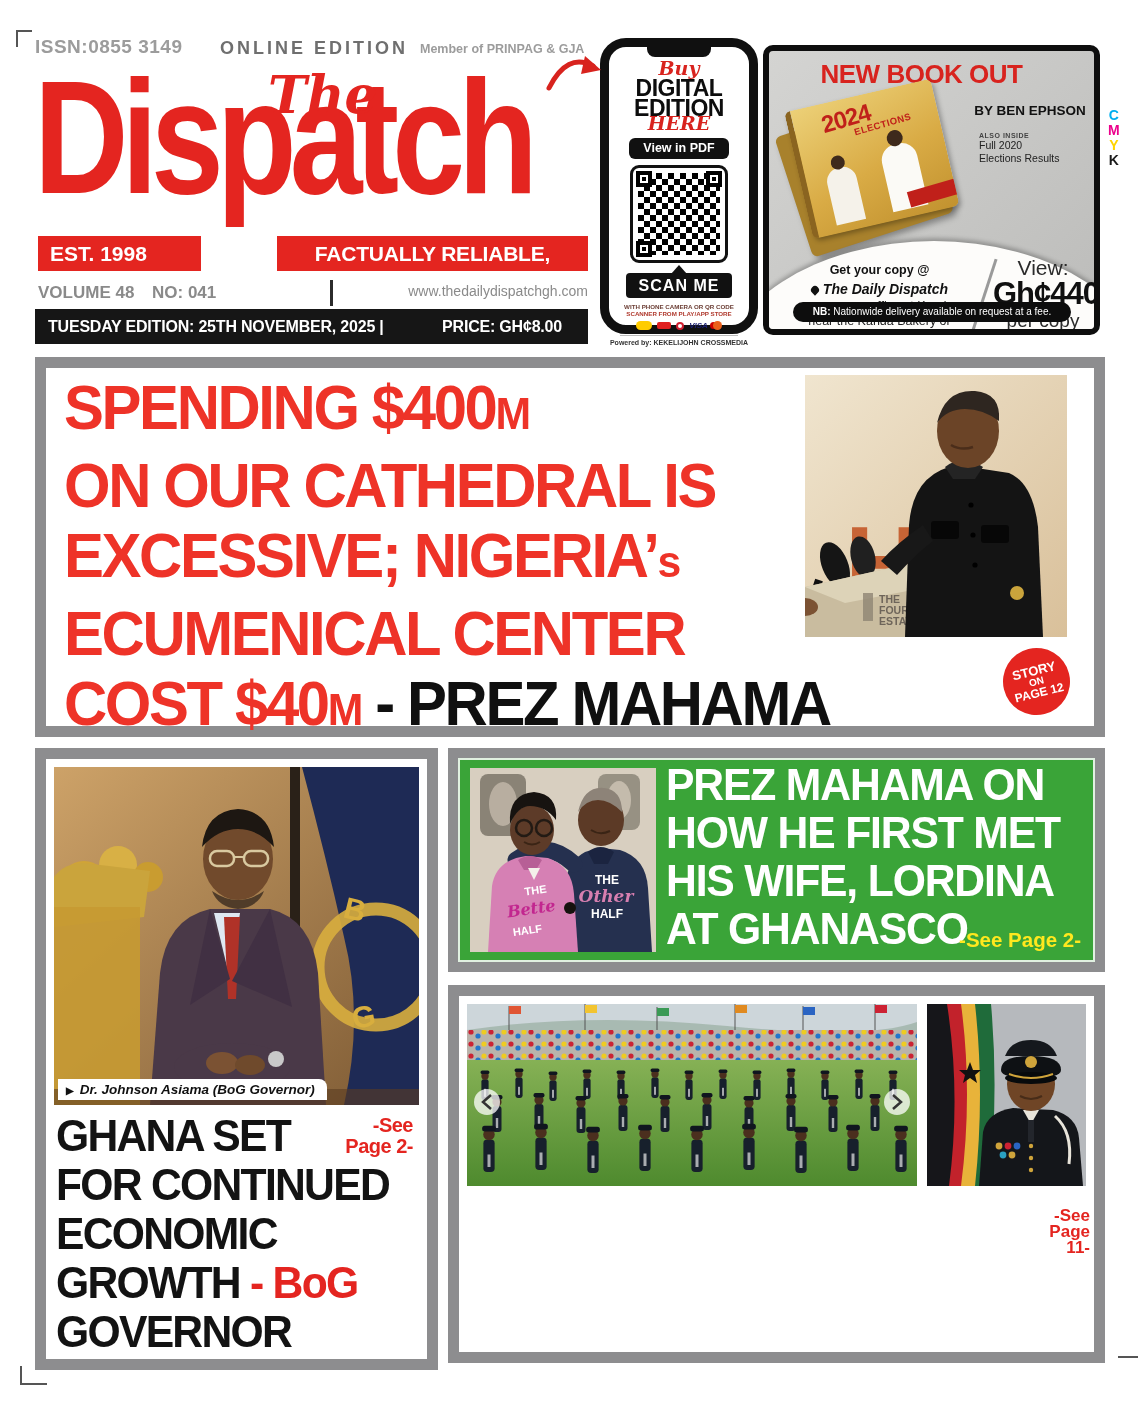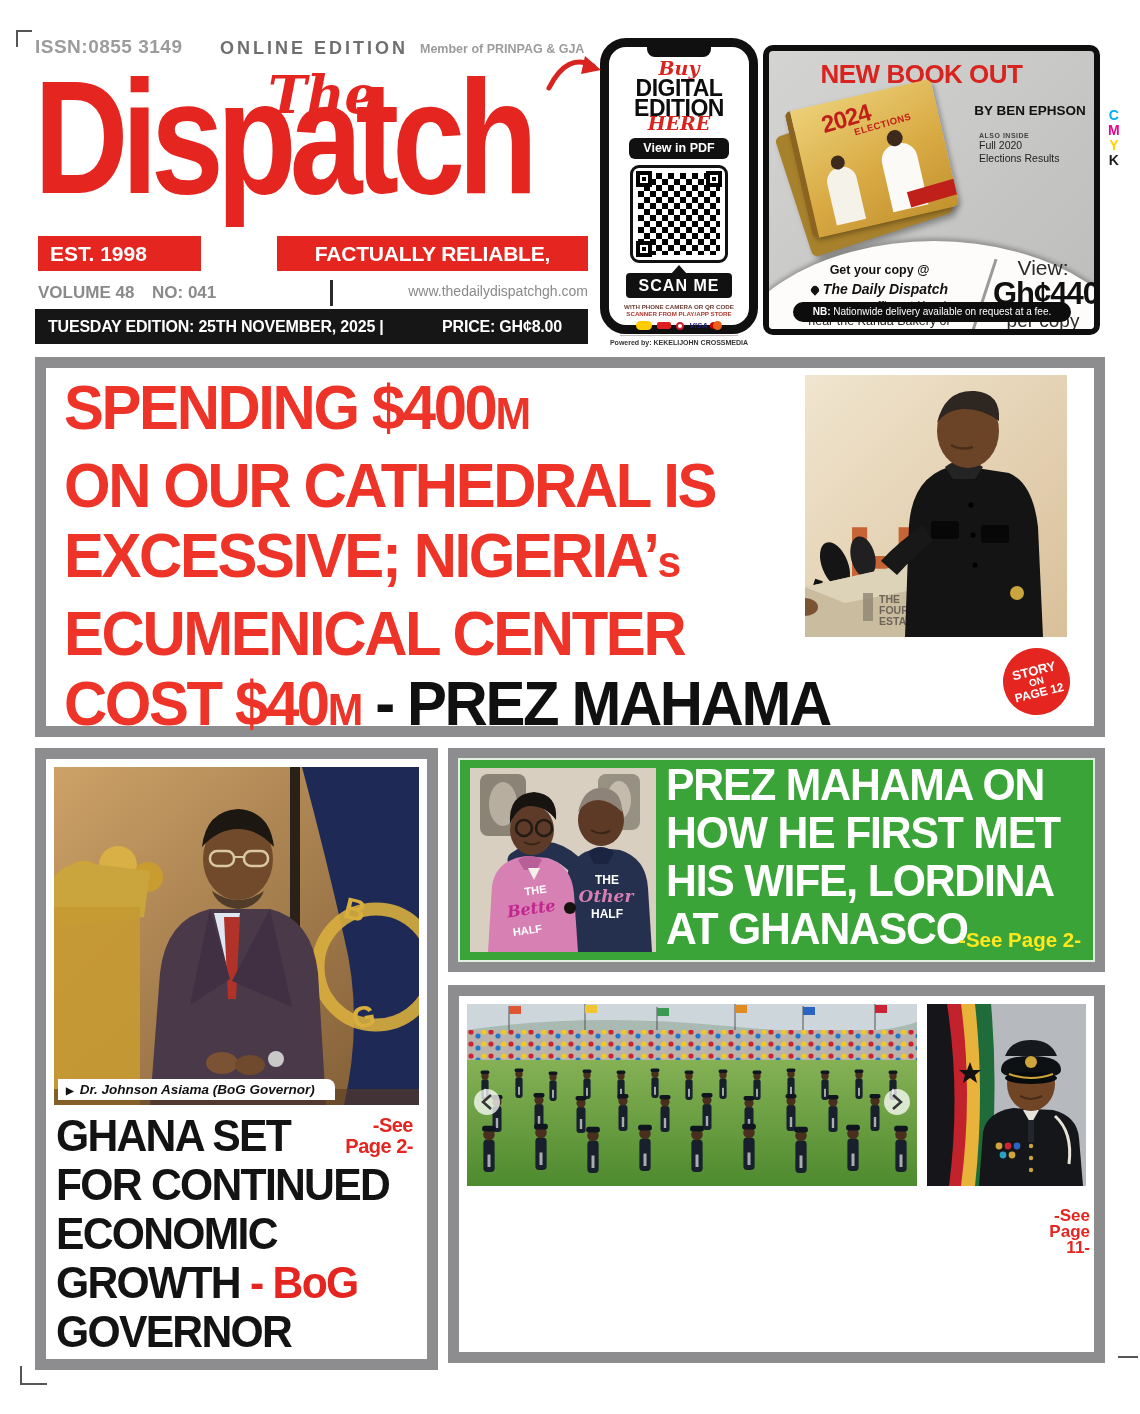--- a/index.html
+++ b/index.html
@@ -132,21 +132,21 @@
   .greenbox{left:448px;top:748px;width:657px;height:224px;border:10px solid #8d8d8f;background:#3aa438;
             box-sizing:border-box;box-shadow:inset 0 0 0 2px rgba(255,255,255,.85);}
   .gphoto{position:absolute;left:12px;top:10px;width:186px;height:184px;}
   .gh{white-space:nowrap;font-weight:bold;font-size:44px;line-height:48px;color:#fff;
       letter-spacing:-1.2px;transform:scaleX(.97);transform-origin:0 0;}
   .ghead{position:absolute;left:208px;top:3px;}
   .gsee{position:absolute;right:14px;bottom:10px;color:#ffe81e;font-size:20.5px;font-weight:bold;}
 
   .bogbox{left:35px;top:748px;width:403px;height:622px;}
   .bphoto{position:absolute;left:8px;top:8px;width:365px;height:338px;}
-  .bcap{position:absolute;left:12px;top:320px;background:#fff;padding:3px 20px 3px 8px;border-radius:0 8px 0 0;
+  .bcap{position:absolute;left:12px;top:320px;background:#fff;padding:3px 12px 3px 8px;border-radius:0 8px 0 0;
         font-size:13.5px;font-weight:bold;font-style:italic;color:#111;white-space:nowrap;}
   .bcap .arr{font-style:normal;font-size:10px;margin-right:6px;}
   .bh{white-space:nowrap;font-weight:bold;font-size:44px;line-height:49px;color:#131313;
       letter-spacing:-1.8px;transform:scaleX(.97);transform-origin:0 0;}
   .bh .red{color:#e42520;}
   .bhead{position:absolute;left:10px;top:352px;}
   .bsee{position:absolute;right:14px;top:356px;text-align:right;color:#e42520;font-weight:bold;
         font-size:20px;line-height:21px;letter-spacing:-.5px;}
 
   .igpbox{left:448px;top:985px;width:657px;height:378px;}

